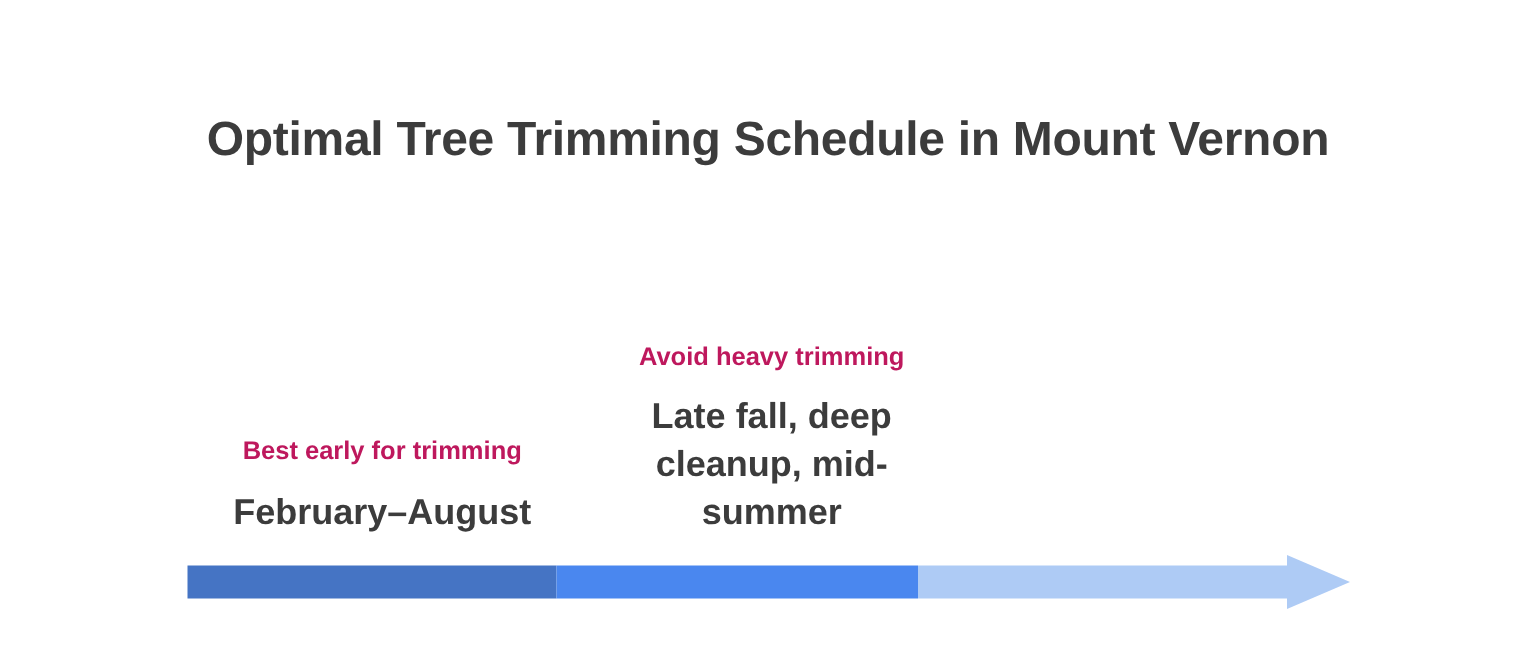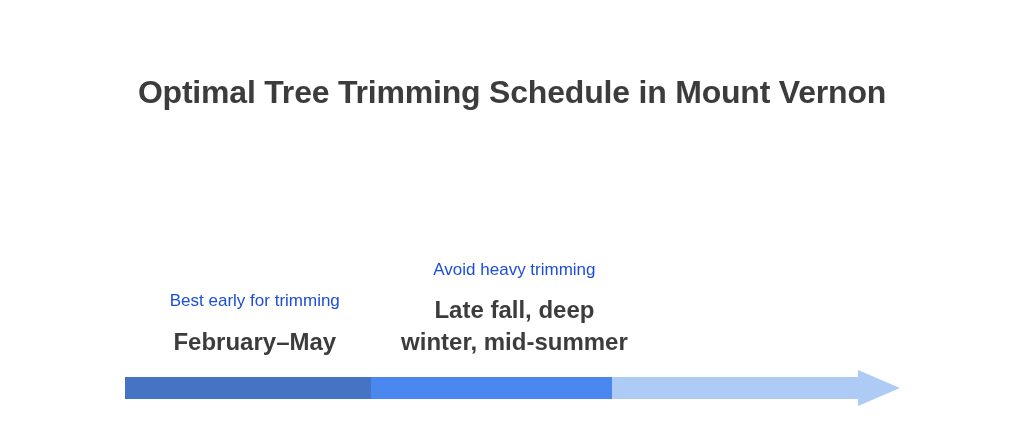--- a/index.html
+++ b/index.html
@@ -46,24 +46,25 @@
     display: flex;
     flex-direction: column;
     justify-content: flex-end;
     align-items: center;
     box-sizing: border-box;
     padding: 0 6px;
   }
   .seg-desc {
     font-size: 17px;
     line-height: 1.45;
-    color: #1d4ed8;
+    color: #be185d;
     text-align: center;
     margin-bottom: 12px;
     max-width: 230px;
+    font-weight: bold;
   }
   .seg-label {
     font-size: 24px;
     font-weight: bold;
     line-height: 1.33;
     color: #3c3c3c;
     text-align: center;
     max-width: 230px;
     margin-bottom: 2px;
   }
@@ -93,27 +94,27 @@
 <body>
 
 <div class="canvas">
 
   <div class="title">Optimal Tree Trimming Schedule in Mount Vernon</div>
 
   <div class="segments">
 
     <div class="segment" id="seg0" style="width: 259.625px;">
       <div class="seg-desc">Best early for trimming</div>
-      <div class="seg-label">February–May</div>
+      <div class="seg-label">February–August</div>
     </div>
 
 
     <div class="segment" id="seg2" style="width: 259.625px;">
       <div class="seg-desc">Avoid heavy trimming</div>
-      <div class="seg-label">Late fall, deep winter, mid-summer</div>
+      <div class="seg-label">Late fall, deep cleanup, mid-summer</div>
     </div>
 
   </div>
 
   <div class="arrow-wrap">
     <div class="bar" id="bar0" style="left: 0px; width: 245.555px; background: rgb(69, 116, 196);"></div>
     <div class="bar" id="bar1" style="left: 245.555px; width: 241.89px; background: rgb(74, 135, 239);"></div>
     <div class="bar" id="bar2" style="left: 487.445px; width: 245.555px; background: rgb(174, 203, 245);"></div>
     <div class="arrow-head" id="arrowhead" style="border-left: 42px solid rgb(174, 203, 245);"></div>
   </div>

